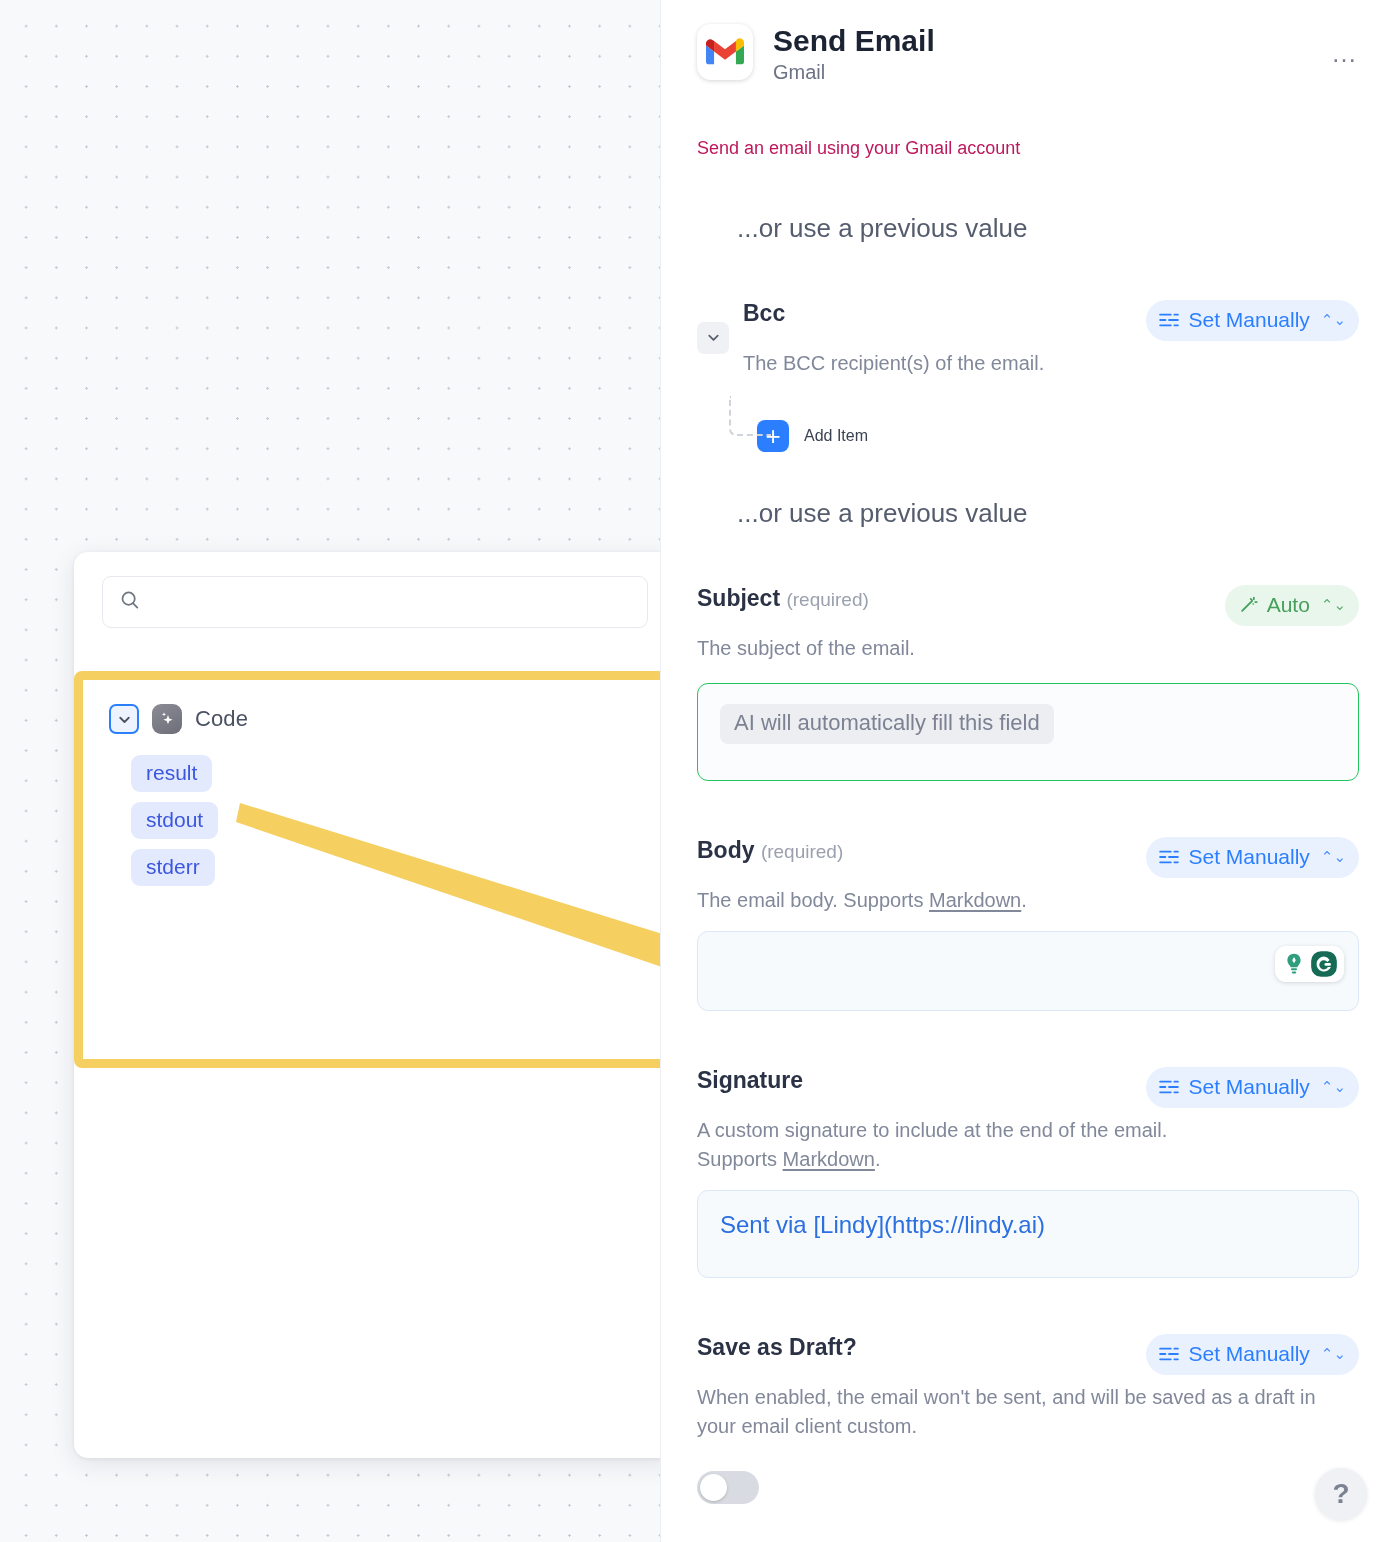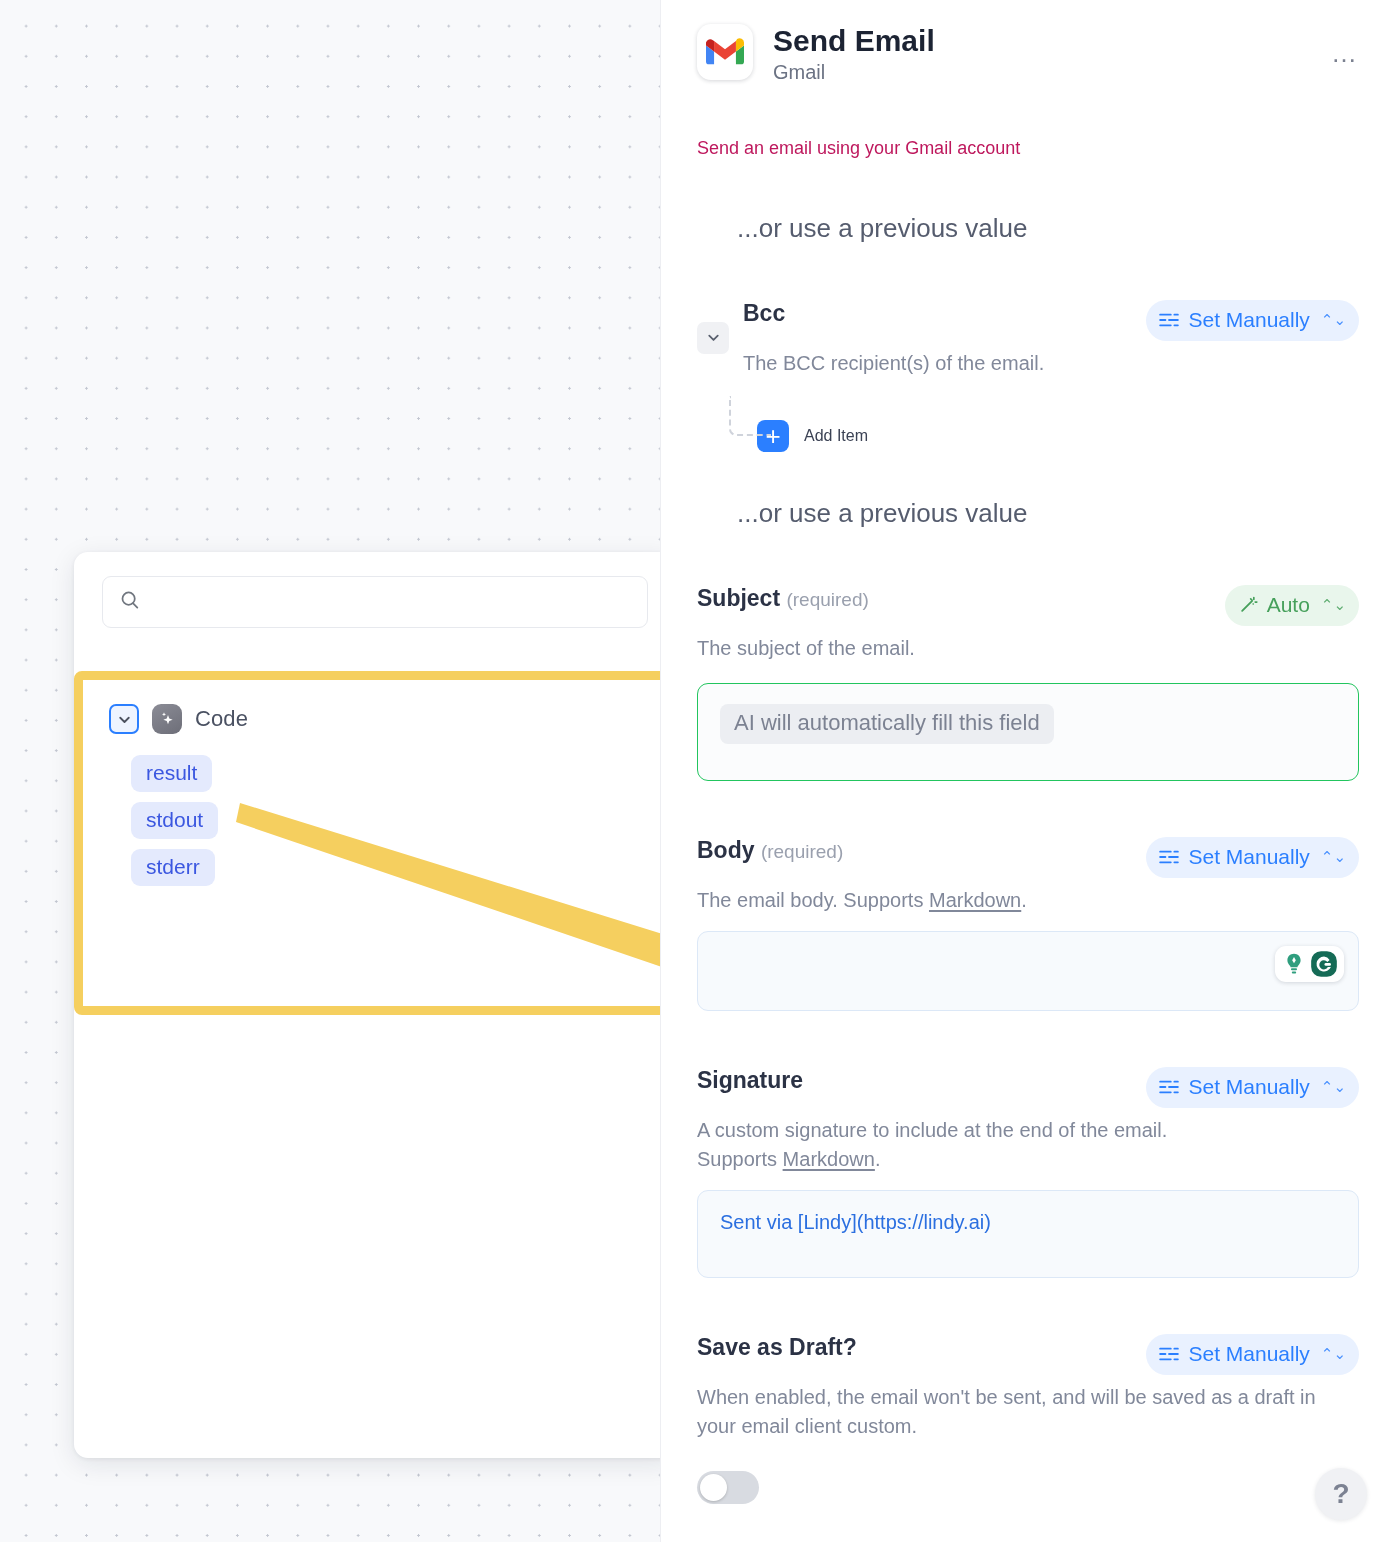--- a/index.html
+++ b/index.html
@@ -37,21 +37,21 @@
   .search-box input {
     border: none; outline: none; flex: 1; font-size: 18px;
     font-family: "Liberation Sans", sans-serif; color: #3c4354;
     background: transparent;
   }
   .search-box input::placeholder { color: #b4b9c4; }
 
   
   #highlight {
     position: absolute; left: 74px; top: 671px;
-    width: 602px; height: 344px;
+    width: 602px; height: 397px;
     border: 9px solid #f5cf5f;
     border-radius: 8px;
     background: #ffffff;
   }
   #group-inner { padding: 24px 26px 0 26px; }
   .group-head { display: flex; align-items: center; gap: 13px; }
   .chev-btn {
     width: 30px; height: 30px; border-radius: 7px;
     border: 2px solid #2b7fff; background: #eef4ff;
     display: flex; align-items: center; justify-content: center;
@@ -112,21 +112,21 @@
     border-radius: 999px; padding: 8px 13px 9px 13px;
     font-size: 21px; white-space: nowrap; cursor: pointer; flex: 0 0 auto;
   }
   .mode-manual { background: #e9f1ff; color: #2b7fff; }
   .mode-auto  { background: #e9f6ec; color: #46a05b; }
   .mode-badge .caret { font-size: 15px; margin-left: 2px; opacity:.85; }
 
   .input-box {
     margin-top: 16px; border: 1px solid #dce8f7; background: #f7fafd;
     border-radius: 11px; min-height: 88px; padding: 20px 22px;
-    font-size: 20px; color: #2b6fe0; position: relative;
+    font-size: 24px; color: #2b6fe0; position: relative;
   }
   .input-plain {
     margin-top: 20px; border: 1px solid #22c55e; background: #fbfcfd;
     border-radius: 11px; min-height: 98px; padding: 20px 22px; position: relative;
   }
   .ai-chip {
     display: inline-block; background: #eceef2; color: #7c8292;
     border-radius: 8px; padding: 8px 14px 10px 14px; font-size: 22px; line-height: 1;
   }
 

